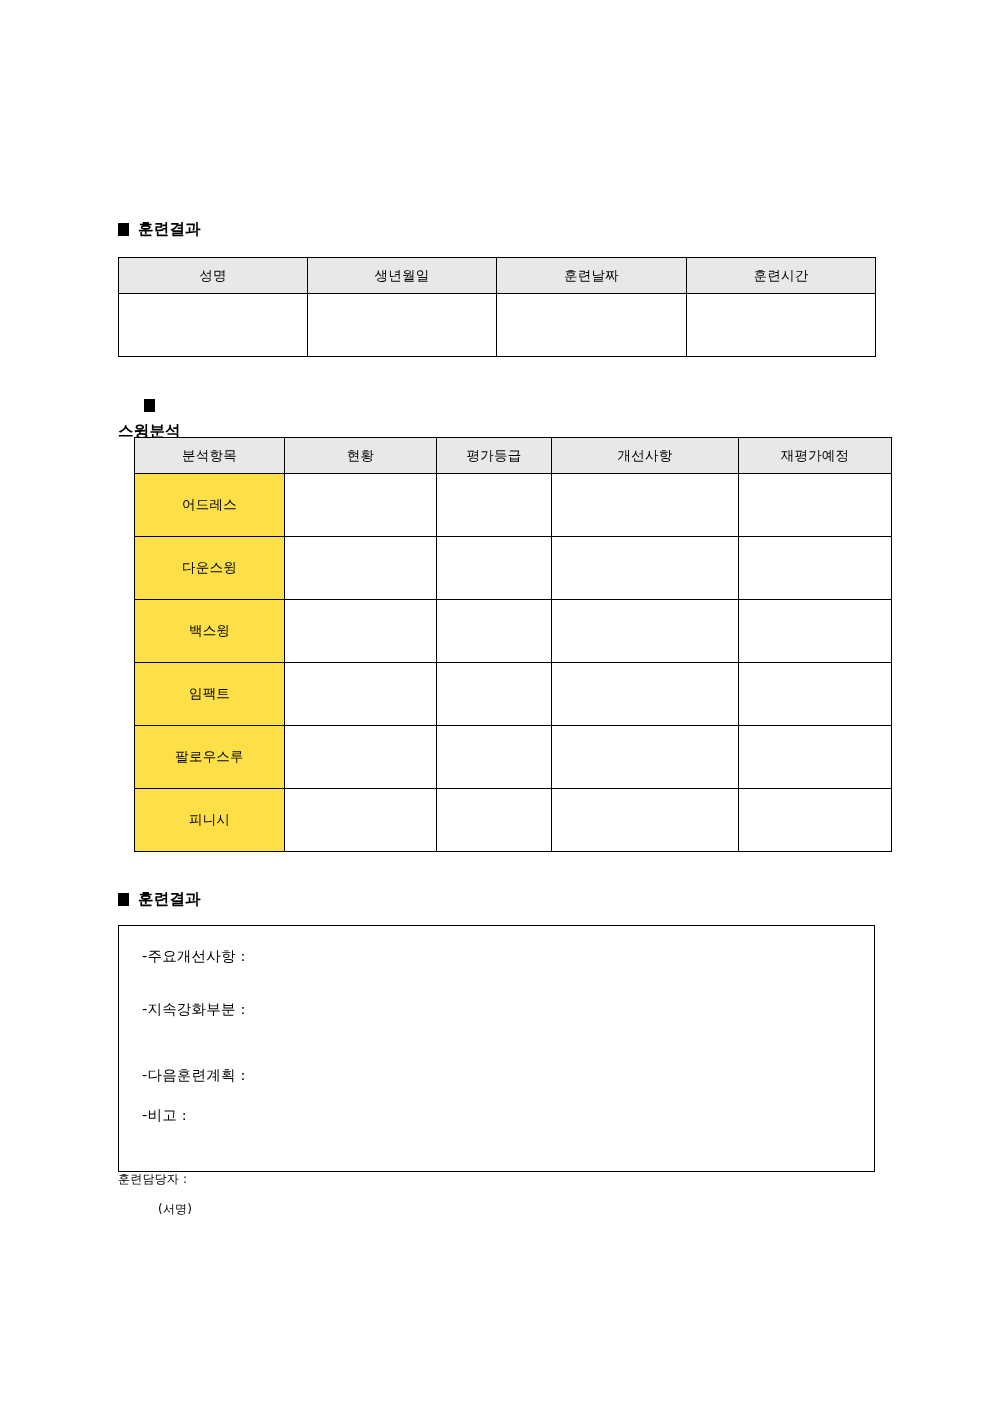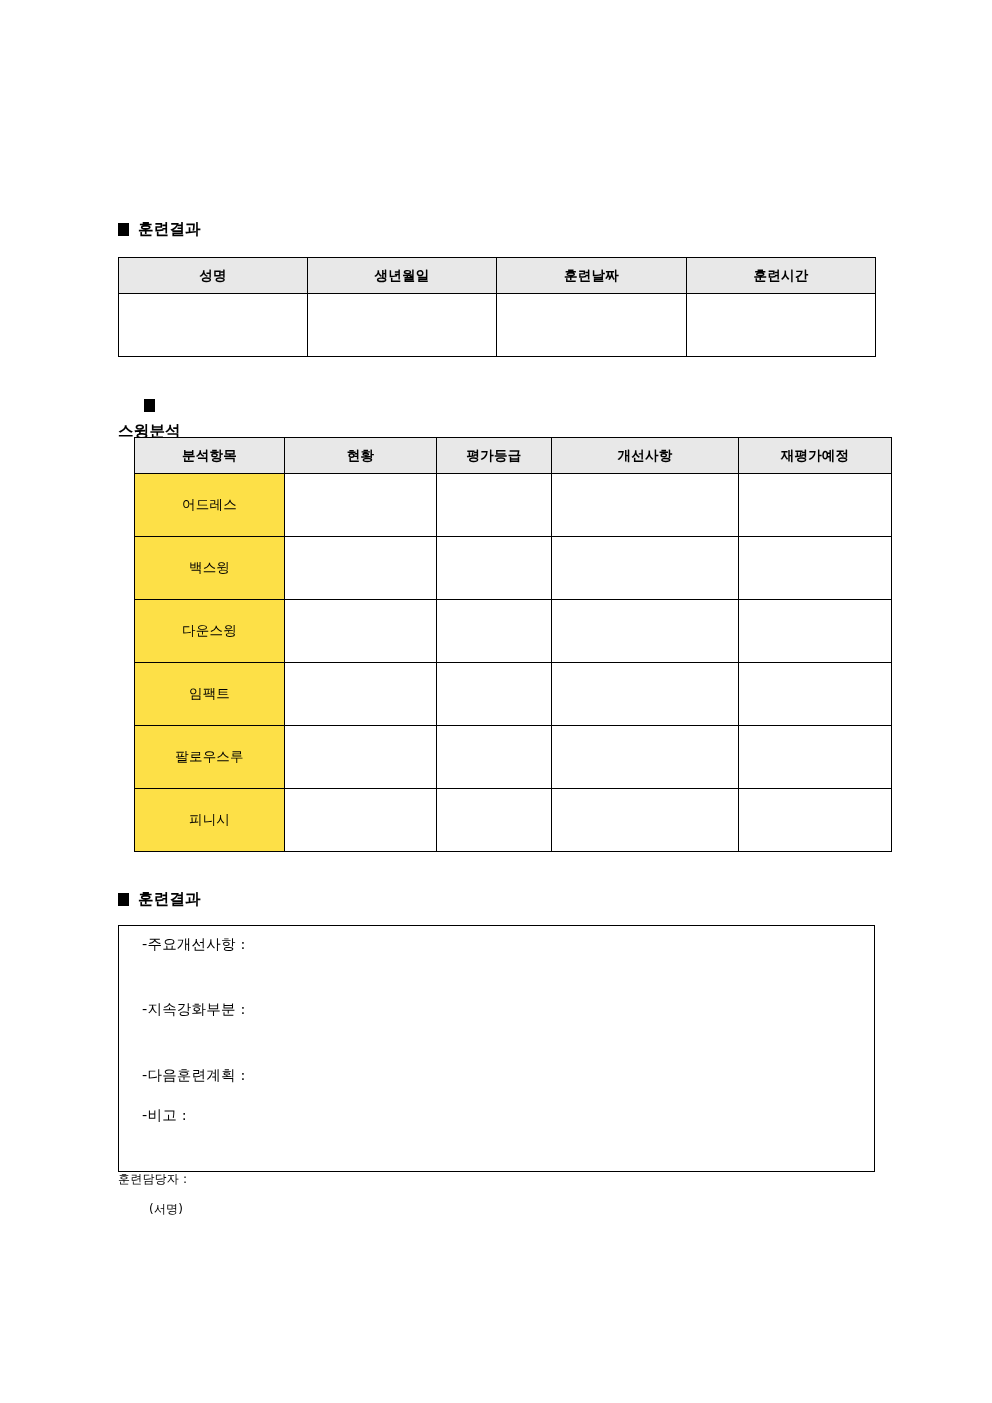--- a/index.html
+++ b/index.html
@@ -75,21 +75,20 @@
     padding: 0;
     font-size: 13.5px;
     font-weight: normal;
     text-align: center;
     vertical-align: middle;
     letter-spacing: 0.2px;
   }
   table.form th {
     background: #e8e8e8;
     height: 35px;
-    font-weight: bold;
   }
   table.form td.rowlabel {
     background: #fde047;
   }
   table.form td.blank {
     background: #ffffff;
   }
 
   
   #basic-info-table {
@@ -118,42 +117,42 @@
     box-sizing: border-box;
     background: #ffffff;
   }
   .result-line {
     position: absolute;
     left: 23px;
     font-size: 14.5px;
     letter-spacing: 0.2px;
     white-space: nowrap;
   }
-  .result-line:nth-of-type(1) { top: 9px; }
+  .result-line:nth-of-type(1) { top: 21px; }
   .result-line:nth-of-type(2) { top: 74px; }
   .result-line:nth-of-type(3) { top: 140px; }
   .result-line:nth-of-type(4) { top: 180px; text-align: right; }
 
   
   #signature-block {
     position: absolute;
     left: 118px;
     top: 1173px;
     font-size: 12px;
     letter-spacing: 0.2px;
     line-height: 1.0;
   }
   #signature-block .sig-role {
     display: block;
     white-space: nowrap;
   }
   #signature-block .sig-note {
     display: block;
     margin-top: 18px;
-    margin-left: 31px;
+    margin-left: 40px;
     white-space: nowrap;
   }
 </style>
 </head>
 <body>
 
 <div class="page">
 
 
   <div class="section-head head-basic">
@@ -210,28 +209,28 @@
     </thead>
     <tbody>
       <tr>
         <td class="rowlabel">어드레스</td>
         <td class="blank"></td>
         <td class="blank"></td>
         <td class="blank"></td>
         <td class="blank"></td>
       </tr>
       <tr>
+        <td class="rowlabel">다운스윙</td>
+        <td class="blank"></td>
+        <td class="blank"></td>
+        <td class="blank"></td>
+        <td class="blank"></td>
+      </tr>
+      <tr>
         <td class="rowlabel">백스윙</td>
-        <td class="blank"></td>
-        <td class="blank"></td>
-        <td class="blank"></td>
-        <td class="blank"></td>
-      </tr>
-      <tr>
-        <td class="rowlabel">다운스윙</td>
         <td class="blank"></td>
         <td class="blank"></td>
         <td class="blank"></td>
         <td class="blank"></td>
       </tr>
       <tr>
         <td class="rowlabel">임팩트</td>
         <td class="blank"></td>
         <td class="blank"></td>
         <td class="blank"></td>

